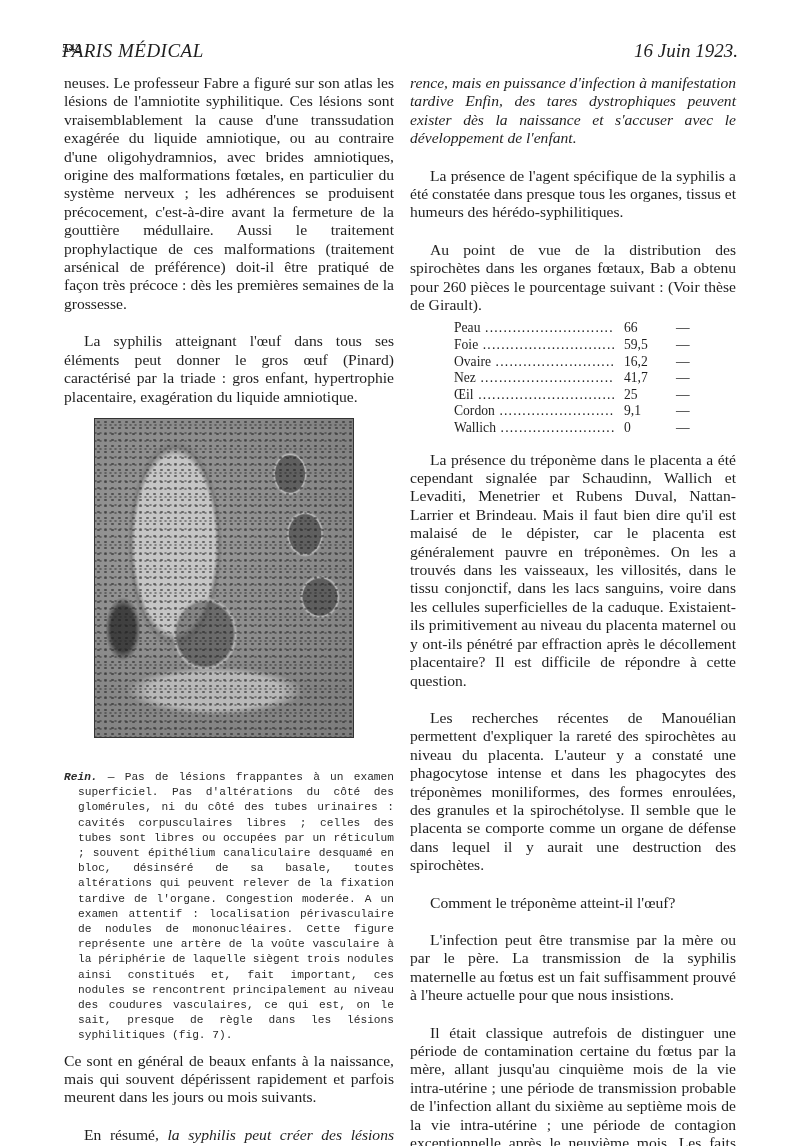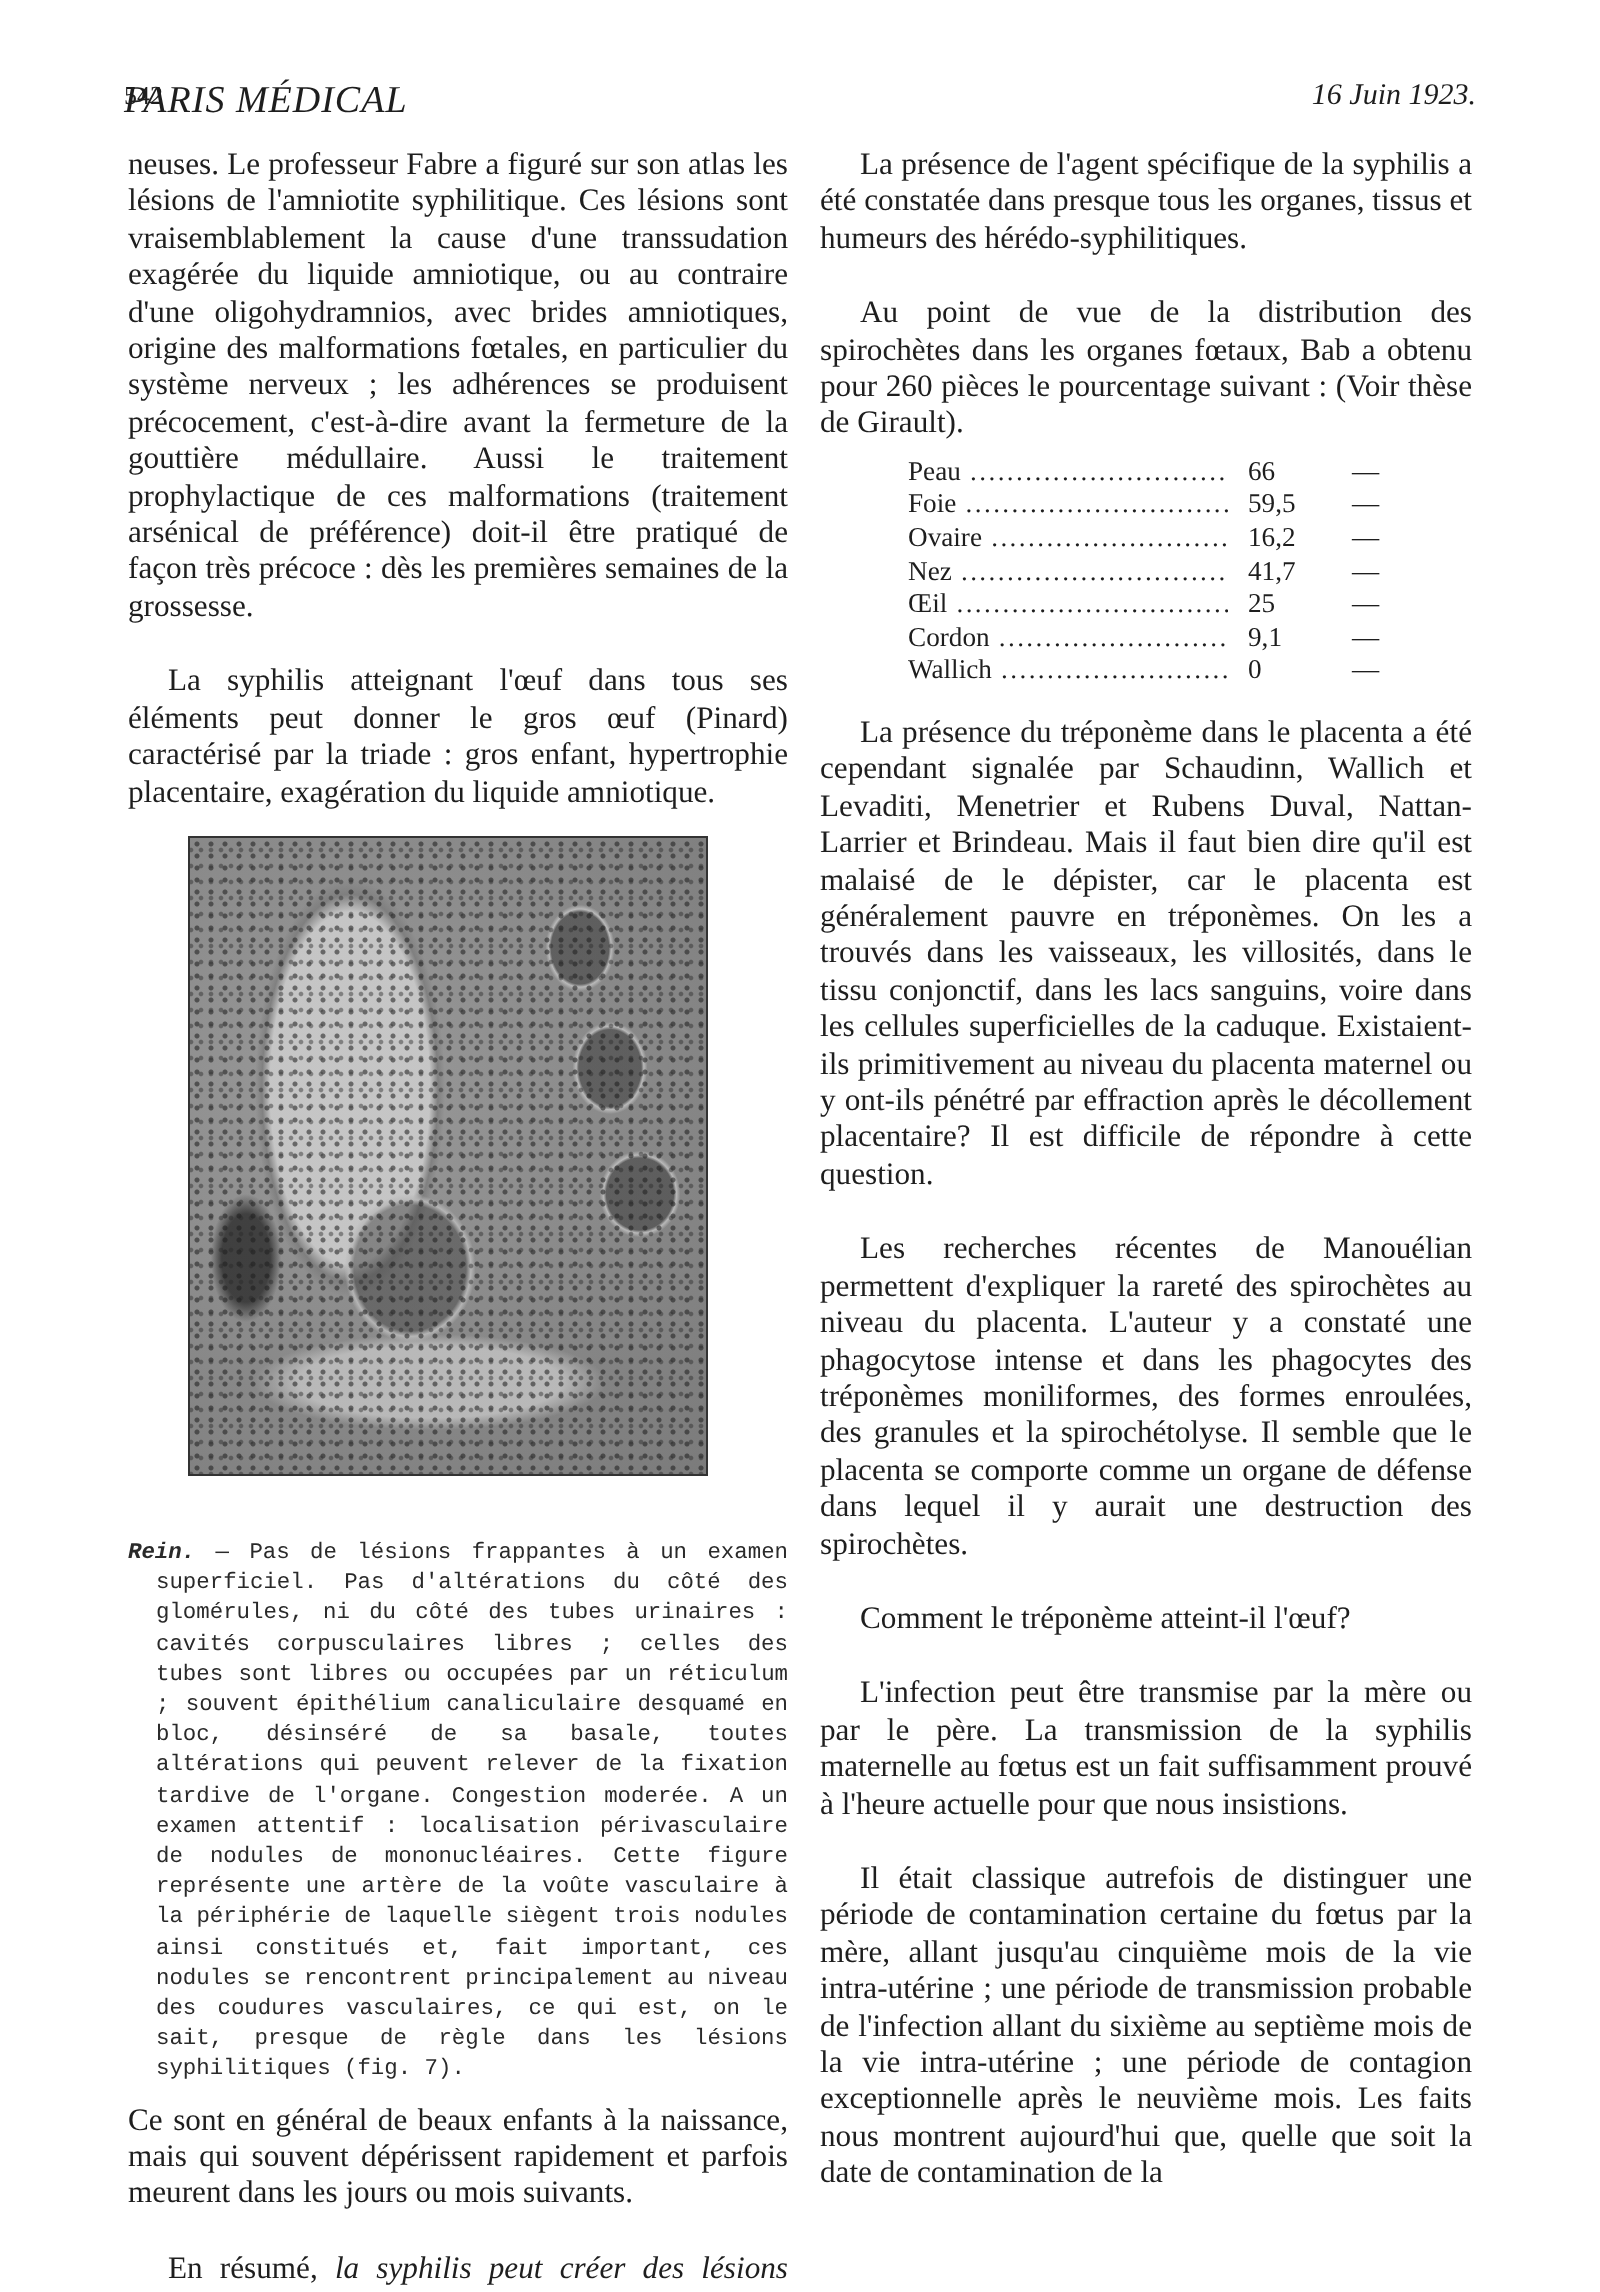--- a/index.html
+++ b/index.html
@@ -7,21 +7,21 @@
       width: 800px; height: 1146px; position: relative; overflow: hidden;
       font-family: "DejaVu Serif", "Liberation Serif", serif;
       color: #1e1e1e;
     }
     .header {
       position: absolute; top: 40px; left: 62px; width: 676px; height: 26px;
       font-family: "Liberation Serif", serif;
     }
     .header .pageno { position: absolute; left: 0; top: 0; font-size: 13px; }
     .header .journal { position: absolute; left: 0; right: 0; top: 0; font-size: 19px; font-style: italic; letter-spacing: 0.5px; }
-    .header .date { position: absolute; right: 0; top: 0; font-size: 15px; font-style: italic; }
+    .header .date { position: absolute; right: 0; top: 0; font-size: 19px; font-style: italic; }
 
     .col { position: absolute; top: 74px; font-family: "Liberation Serif", serif; font-size: 15.6px; line-height: 18.4px; text-align: justify; }
     .col.left { left: 64px; width: 330px; }
     .col.right { left: 410px; width: 326px; }
 
     p { margin: 0; }
     p.indent { text-indent: 20px; }
     p + p { margin-top: 19px; }
     .it { font-style: italic; }
 
@@ -74,20 +74,21 @@
   <div class="figure-wrap">
     <div class="micrograph" title="Micrograph of kidney tissue section"></div>
   </div>
   <div class="caption"><span class="lead">Rein.</span><span> — Pas de lésions frappantes à un examen superficiel. Pas d'altérations du côté des glomérules, ni du côté des tubes urinaires : cavités corpusculaires libres ; celles des tubes sont libres ou occupées par un réticulum ; souvent épithélium canaliculaire desquamé en bloc, désinséré de sa basale, toutes altérations qui peuvent relever de la fixation tardive de l'organe. Congestion moderée. A un examen attentif : localisation périvasculaire de nodules de mononucléaires. Cette figure représente une artère de la voûte vasculaire à la périphérie de laquelle siègent trois nodules ainsi constitués et, fait important, ces nodules se rencontrent principalement au niveau des coudures vasculaires, ce qui est, on le sait, presque de règle dans les lésions syphilitiques (fig. 7).</span></div>
 
   <p style="margin-top:8px">Ce sont en général de beaux enfants à la naissance, mais qui souvent dépérissent rapidement et parfois meurent dans les jours ou mois suivants.</p>
   <p class="indent"><span>En résumé, </span><span class="it">la syphilis peut créer des lésions complexes, incompatibles avec la vie du fœtus. Celui-ci meurt avant, pendant ou après son expulsion. Il peut naître viable et présenter des lésions curables. Il peut naître indemne en appa-</span></p>
 </div>
 
 <div class="col right">
+  <p class="it">rence, mais en puissance d'infection à manifestation tardive Enfin, des tares dystrophiques peuvent exister dès la naissance et s'accuser avec le développement de l'enfant.</p>
   <p class="indent">La présence de l'agent spécifique de la syphilis a été constatée dans presque tous les organes, tissus et humeurs des hérédo-syphilitiques.</p>
   <p class="indent">Au point de vue de la distribution des spirochètes dans les organes fœtaux, Bab a obtenu pour 260 pièces le pourcentage suivant : (Voir thèse de Girault).</p>
 
   <div class="table">
     <div class="trow">
         <span class="organ">Peau</span>
         <span class="val">66</span>
         <span class="unit">—</span>
       </div>
     <div class="trow">

